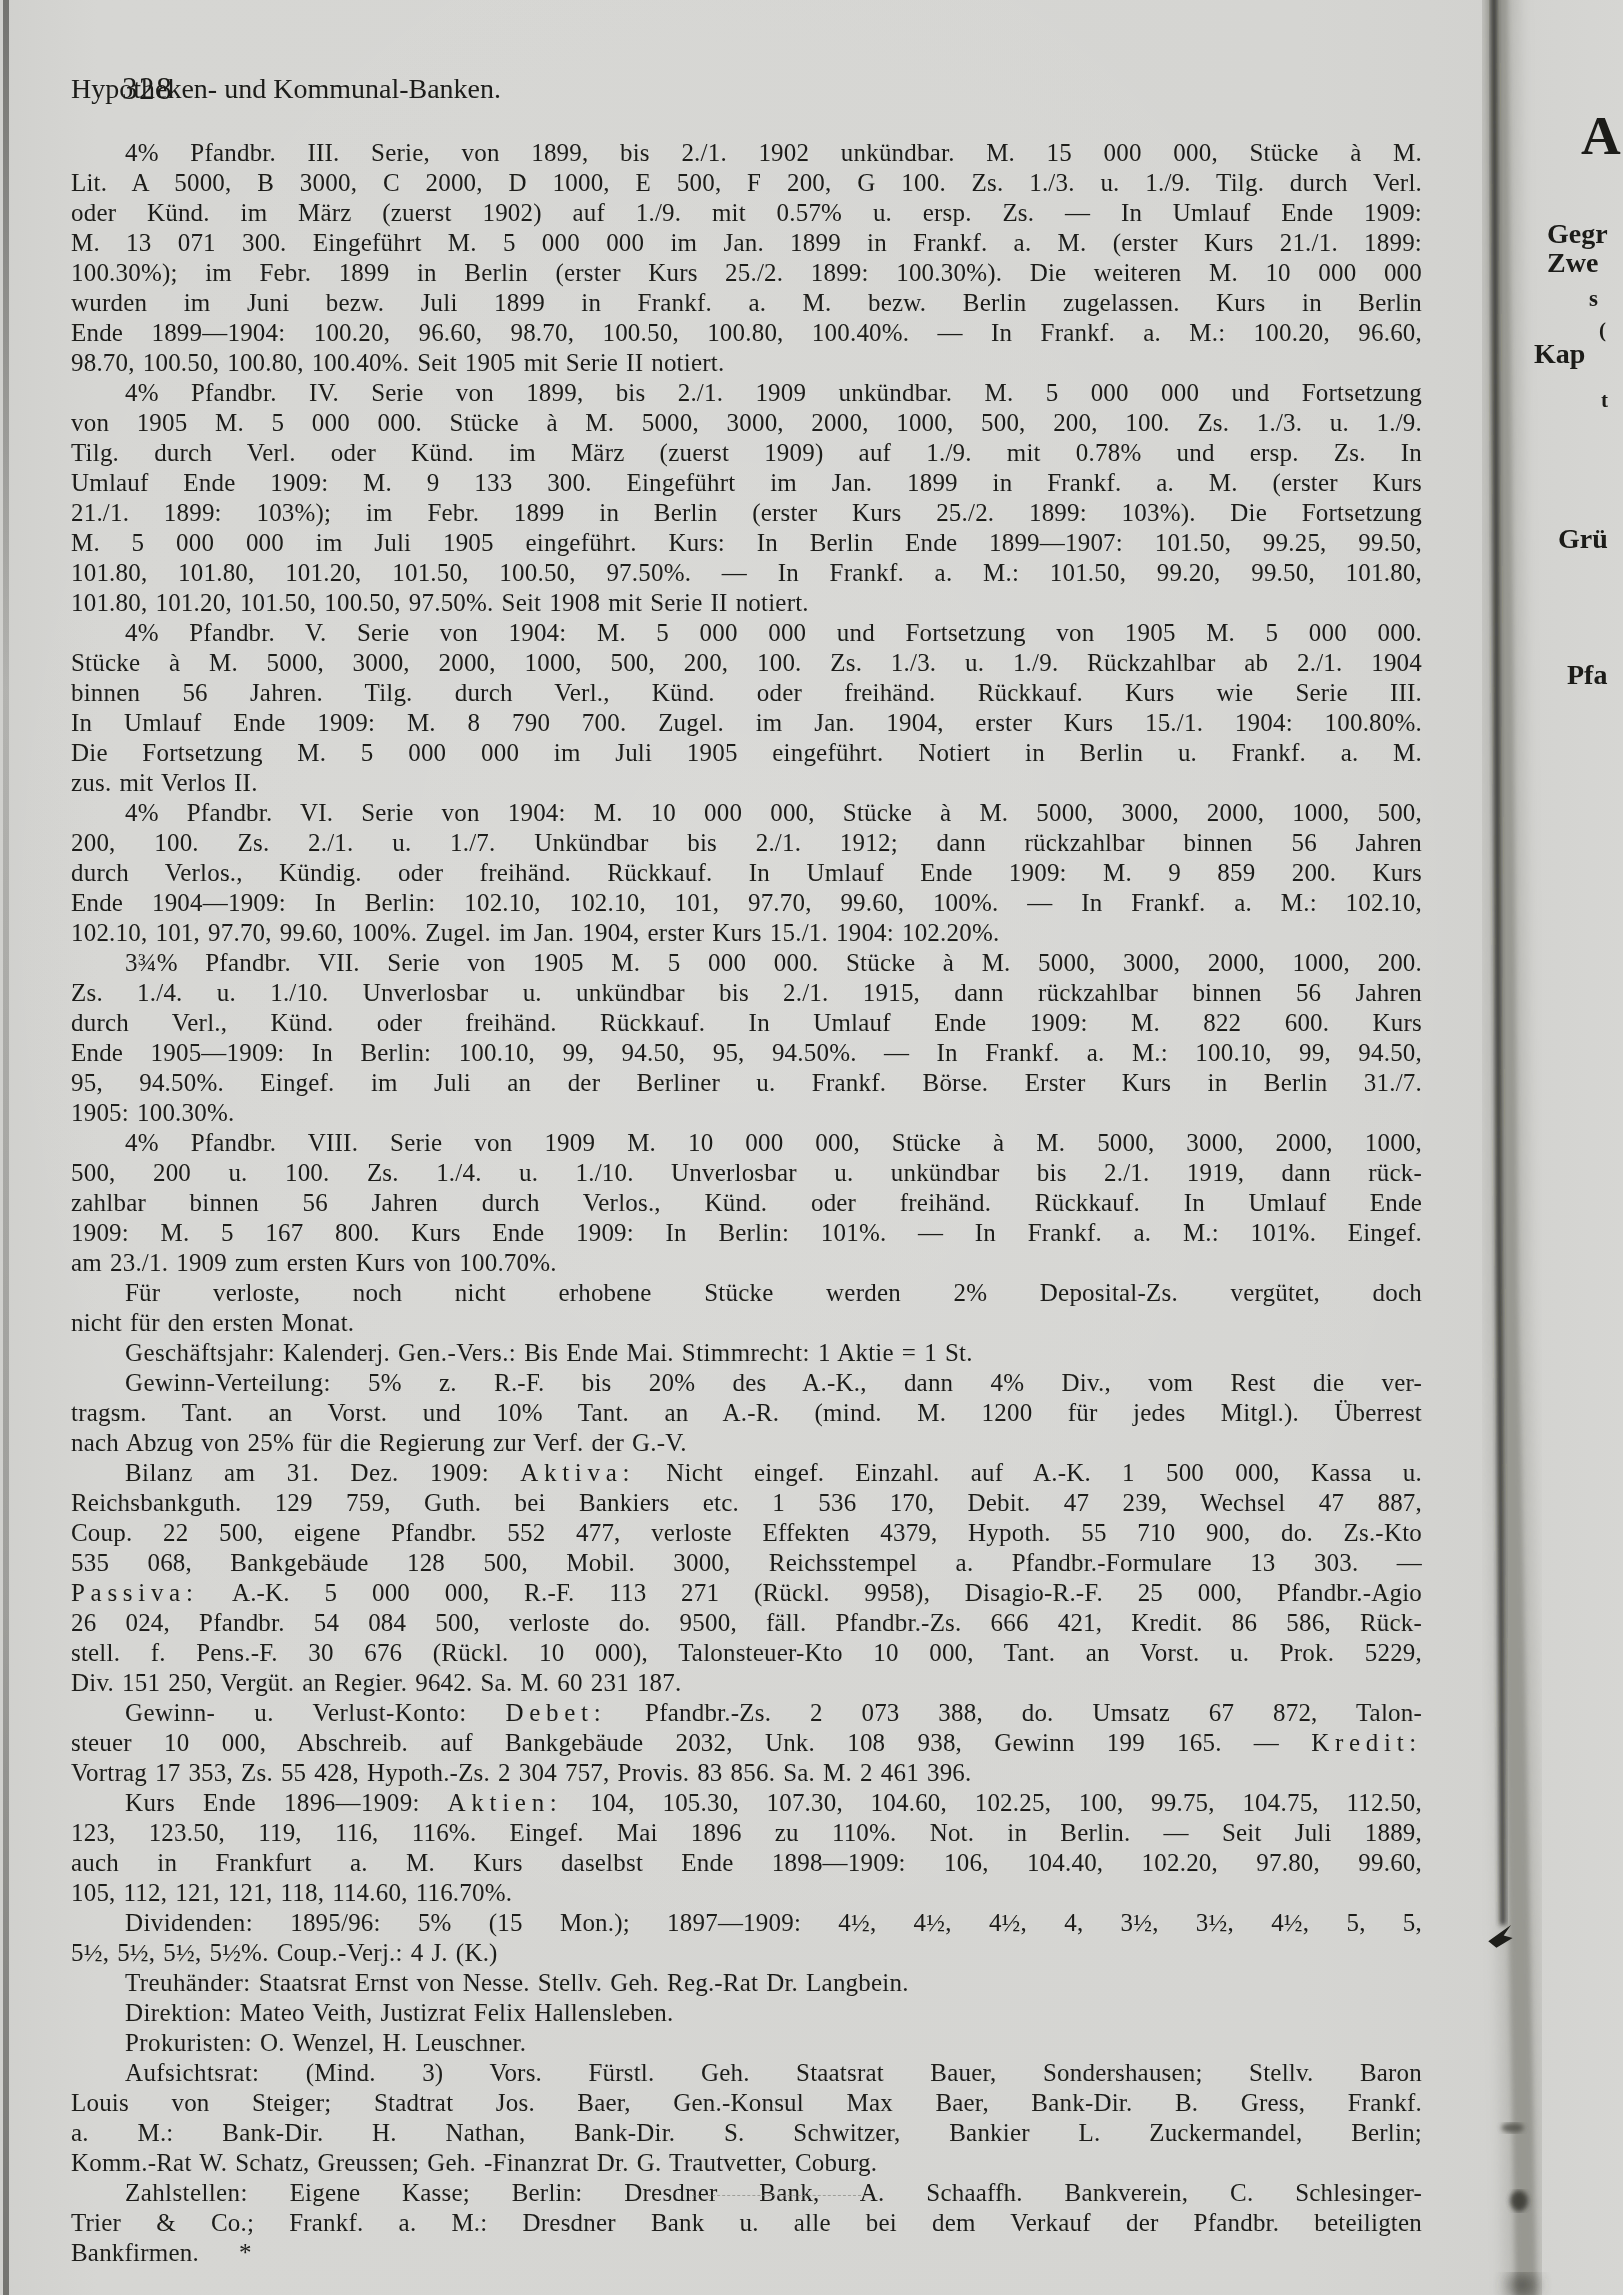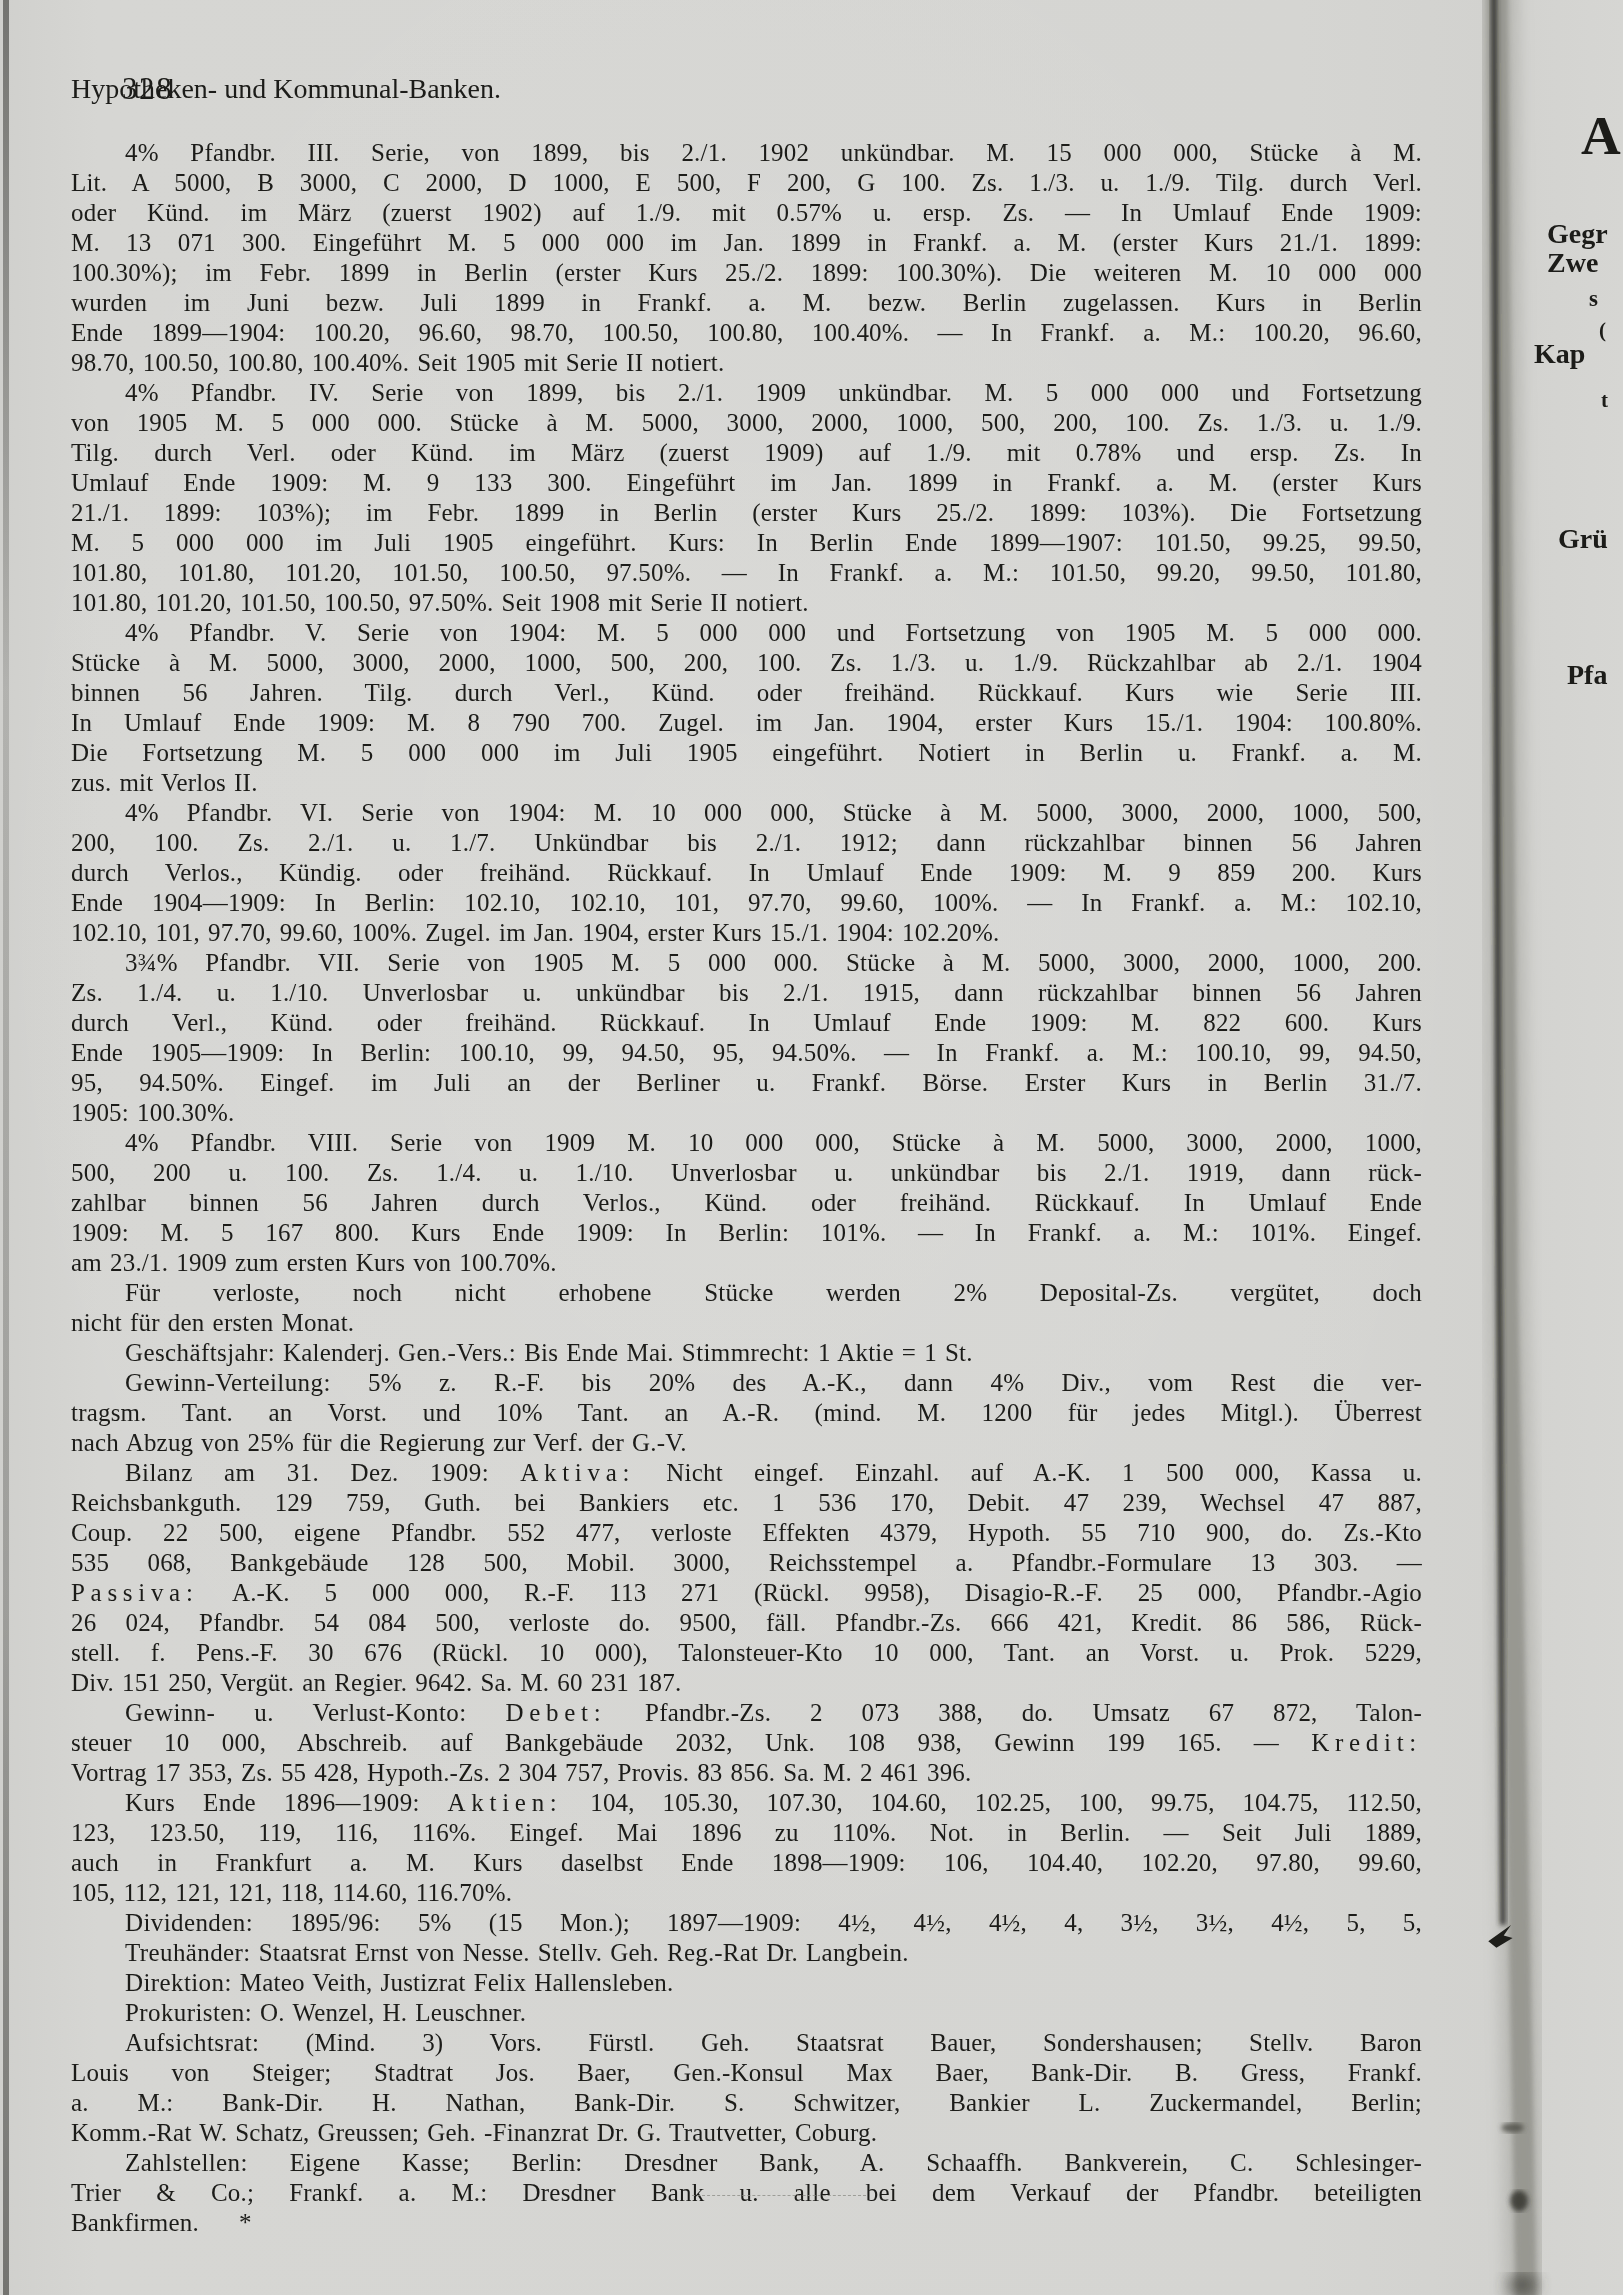--- a/index.html
+++ b/index.html
@@ -113,20 +113,21 @@
       <div class="line">stell. f. Pens.-F. 30 676 (Rückl. 10 000), Talonsteuer-Kto 10 000, Tant. an Vorst. u. Prok. 5229,</div>
       <div class="line last">Div. 151 250, Vergüt. an Regier. 9642.  Sa. M. 60 231 187.</div>
       <div class="line indent"><b>Gewinn- u. Verlust-Konto:</b> <span class="g">Debet:</span> Pfandbr.-Zs. 2 073 388, do. Umsatz 67 872, Talon-</div>
       <div class="line">steuer 10 000, Abschreib. auf Bankgebäude 2032, Unk. 108 938, Gewinn 199 165. — <span class="g">Kredit:</span></div>
       <div class="line last">Vortrag 17 353, Zs. 55 428, Hypoth.-Zs. 2 304 757, Provis. 83 856.  Sa. M. 2 461 396.</div>
       <div class="line indent"><b>Kurs Ende 1896—1909:</b> <span class="g">Aktien:</span> 104, 105.30, 107.30, 104.60, 102.25, 100, 99.75, 104.75, 112.50,</div>
       <div class="line">123, 123.50, 119, 116, 116%.  Eingef. Mai 1896 zu 110%.  Not. in Berlin. — Seit Juli 1889,</div>
       <div class="line">auch in Frankfurt a. M.  Kurs daselbst Ende 1898—1909: 106, 104.40, 102.20, 97.80, 99.60,</div>
       <div class="line last">105, 112, 121, 121, 118, 114.60, 116.70%.</div>
       <div class="line indent"><b>Dividenden:</b> 1895/96: 5% (15 Mon.); 1897—1909: 4½, 4½, 4½, 4, 3½, 3½, 4½, 5, 5,</div>
+      <div class="line last">5½, 5½, 5½, 5½%.  Coup.-Verj.: 4 J. (K.)</div>
       <div class="line indent last"><b>Treuhänder:</b> Staatsrat Ernst von Nesse. Stellv. Geh. Reg.-Rat Dr. Langbein.</div>
       <div class="line indent last"><b>Direktion:</b> Mateo Veith, Justizrat Felix Hallensleben.</div>
       <div class="line indent last"><b>Prokuristen:</b> O. Wenzel, H. Leuschner.</div>
       <div class="line indent"><b>Aufsichtsrat:</b> (Mind. 3) Vors. Fürstl. Geh. Staatsrat Bauer, Sondershausen; Stellv. Baron</div>
       <div class="line">Louis von Steiger; Stadtrat Jos. Baer, Gen.-Konsul Max Baer, Bank-Dir. B. Gress, Frankf.</div>
       <div class="line">a. M.: Bank-Dir. H. Nathan, Bank-Dir. S. Schwitzer, Bankier L. Zuckermandel, Berlin;</div>
       <div class="line last">Komm.-Rat W. Schatz, Greussen; Geh. -Finanzrat Dr. G. Trautvetter, Coburg.</div>
       <div class="line indent"><b>Zahlstellen:</b> Eigene Kasse; Berlin: Dresdner Bank, A. Schaaffh. Bankverein, C. Schlesinger-</div>
       <div class="line">Trier &amp; Co.; Frankf. a. M.: Dresdner Bank u. alle bei dem Verkauf der Pfandbr. beteiligten</div>
       <div class="line last">Bankfirmen.&nbsp;&nbsp;&nbsp;&nbsp;&nbsp;*</div>

